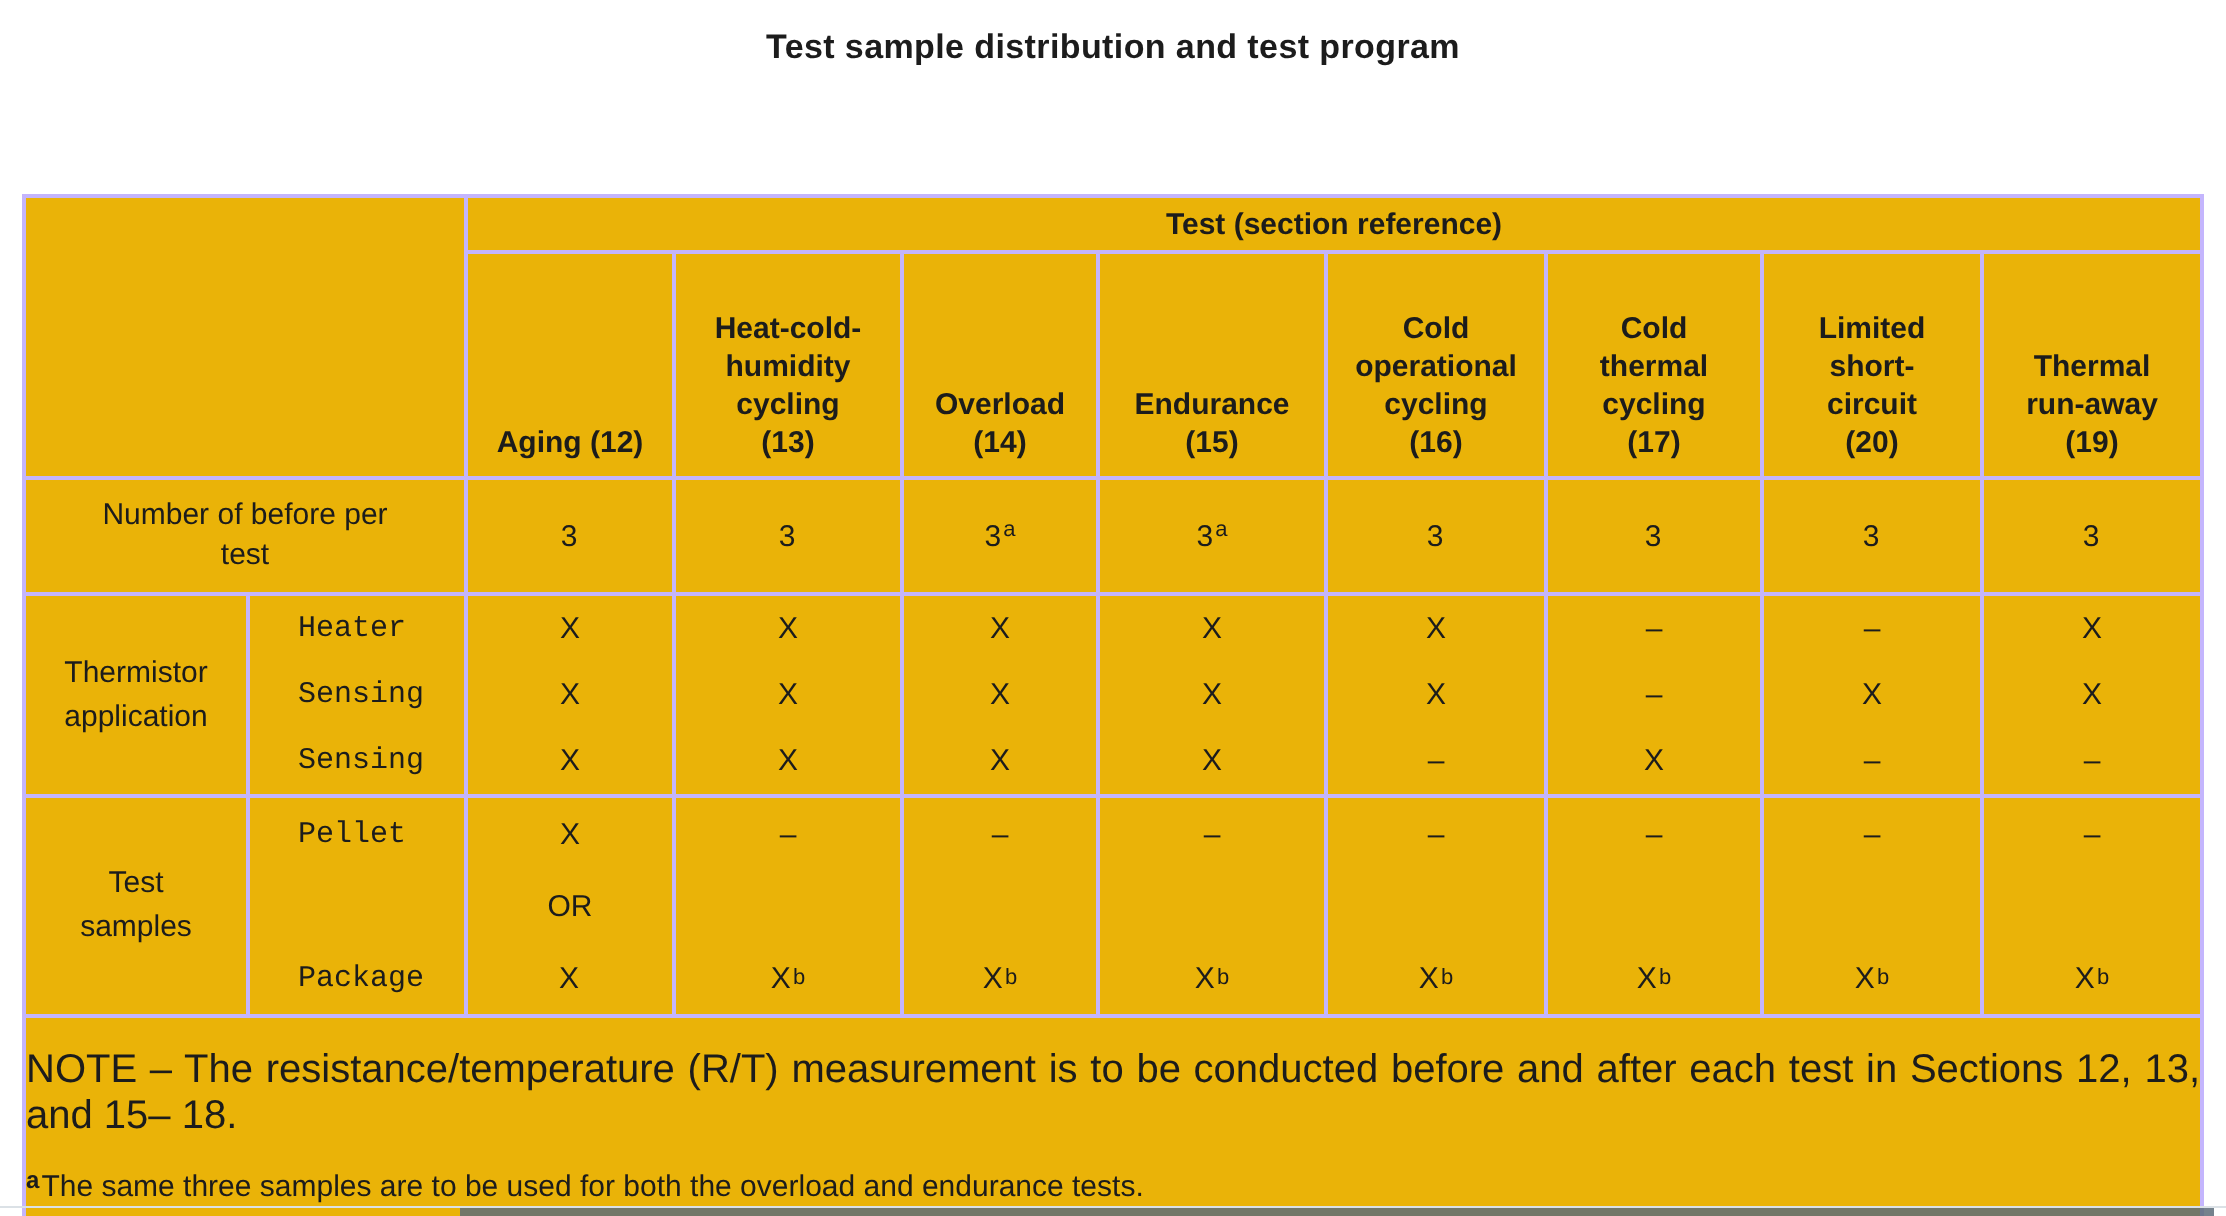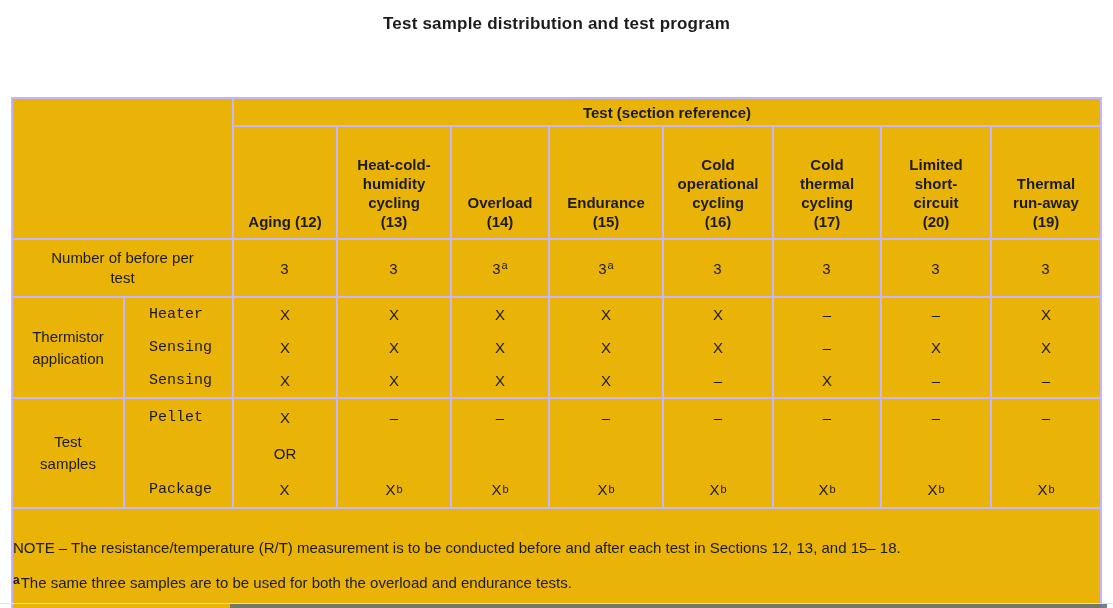--- a/index.html
+++ b/index.html
@@ -53,21 +53,21 @@
   td.sublabs div { justify-content: flex-start !important; padding-left: 24px; font-family: Liberation Mono, monospace; }
 
   sup.cellsup { font-size: 11px; line-height: 0; vertical-align: 5px; margin-left: 1px; }
 
   td.notecell {
     text-align: left;
     vertical-align: top;
     padding: 8px 8px 30px 8px;
     height: 110px;
   }
-  p.note { margin: 0; font-size: 15px; line-height: 23px; text-align: justify; }
+  p.note { margin: 0; font-size: 20px; line-height: 23px; text-align: justify; }
   p.fn { margin: 14px 0 0 0; font-size: 15px; line-height: 20px; text-align: left; }
   p.fn sup { font-size: 12px; font-weight: bold; vertical-align: 4px; line-height: 0; margin-right: 1px; }
 
   
   .bottom-strip {
     position: absolute; left: 230px; right: 6px; bottom: 0; height: 4px;
     background: #5d6c79; opacity: 0.85;
   }
   .bottom-strip-light {
     position: absolute; left: 0; right: 0; bottom: 4px; height: 1px;

